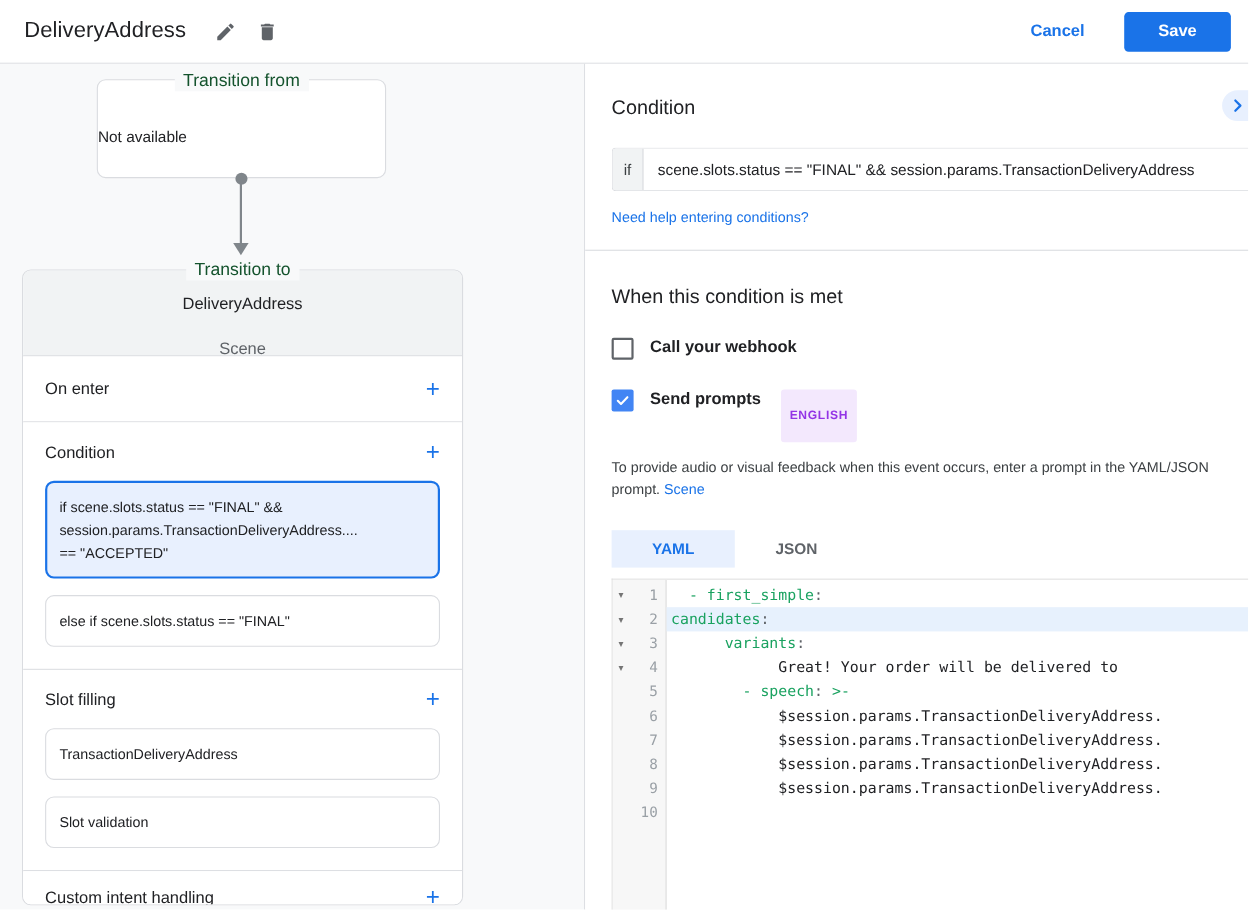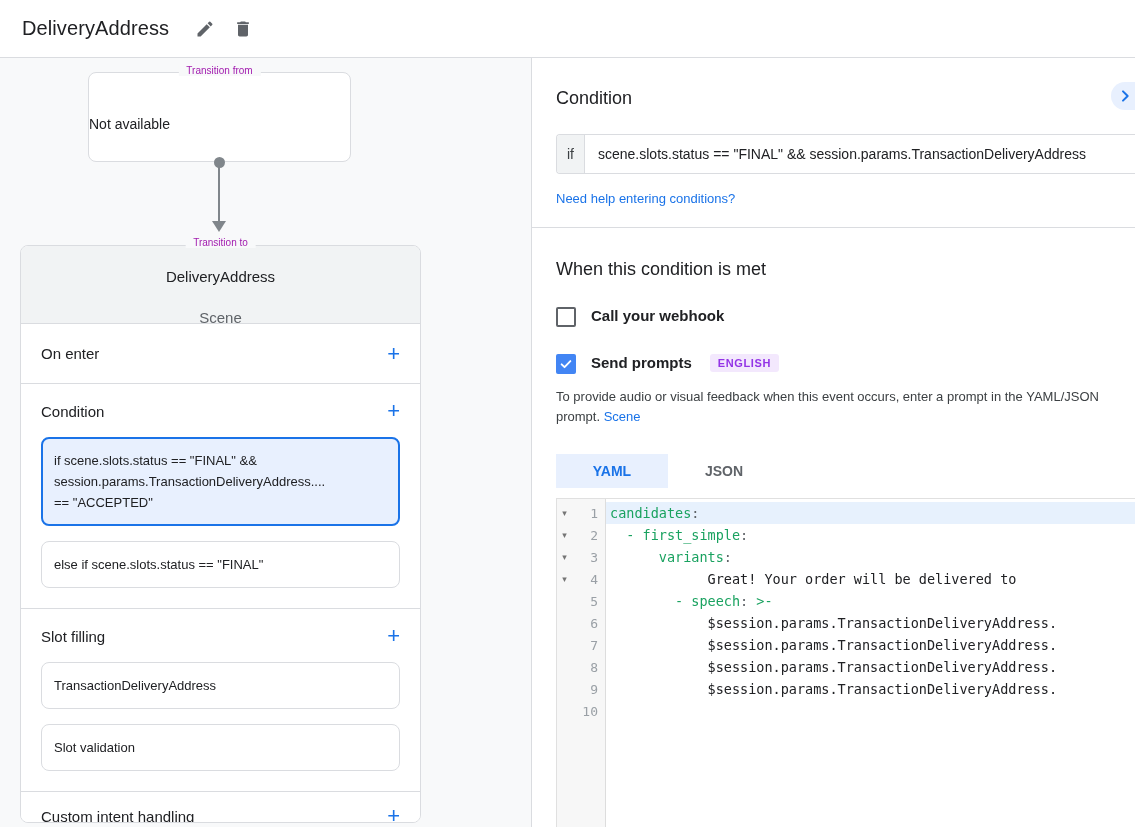--- a/index.html
+++ b/index.html
@@ -24,21 +24,21 @@
   
   .main { display:flex; height:769px; }
   .left-pane { width:532px; flex-shrink:0; background:#f8f9fa; border-right:1px solid #dadce0;
                position:relative; }
   .right-pane { flex:1; min-width:0; background:#fff; position:relative; padding-left:24px; }
 
   
   .tfrom-box { position:absolute; left:88px; top:14px; width:263px; height:90px; background:#fff;
                border:1px solid #dadce0; border-radius:8px; }
   .box-legend { position:absolute; top:-8px; left:50%; transform:translateX(-50%);
-                background:#f8f9fa; padding:0 8px; font-size:10px; color:#a21caf; white-space:nowrap; }
+                background:#f8f9fa; padding:0 8px; font-size:16px; color:#14532d; white-space:nowrap; }
   .tfrom-value { text-align:left; margin-top:43px; font-size:14px; color:#202124; }
   .connector-dot { position:absolute; left:214px; top:99px; width:11px; height:11px;
                    border-radius:50%; background:#80868b; }
   .connector-line { position:absolute; left:218px; top:108px; width:2px; height:56px; background:#80868b; }
   .connector-arrow { position:absolute; left:212px; top:163px; width:0; height:0;
                      border-left:7px solid transparent; border-right:7px solid transparent;
                      border-top:11px solid #80868b; }
 
   
   .scene-card { position:absolute; left:20px; top:187px; width:401px; height:578px; background:#fff;
@@ -76,21 +76,21 @@
   .help-row { display:block; margin-top:15px; }
   .divider { border:none; border-top:1px solid #dadce0; margin:20px 0 0 -24px; }
   .when-heading { margin-top:31px; }
   .check-row { display:flex; align-items:flex-start; margin-top:27px; cursor:pointer; }
   .checkbox { width:20px; height:20px; border:2px solid #5f6368; border-radius:2px;
               flex-shrink:0; cursor:pointer; }
   .checkbox.checked { border:none; background:#4285f4; display:flex; align-items:center;
                       justify-content:center; }
   .check-label { margin-left:15px; font-size:15px; font-weight:700; color:#202124; }
   .badge { margin-left:18px; background:#f3e8fd; color:#9334e6; font-size:11px; font-weight:700;
-           letter-spacing:.6px; padding:3px 8px; border-radius:3px; }
+           letter-spacing:.6px; padding:18px 8px; border-radius:3px; }
   .desc { margin-top:13px; font-size:13px; line-height:20px; color:#3c4043; }
   .desc .link { font-size:13px; }
 
   .tabs { display:flex; margin-top:27px; }
   .tab { width:112px; height:34px; display:flex; align-items:center; justify-content:center;
          font-size:14px; font-weight:600; color:#5f6368; cursor:pointer; }
   .tab.active { background:#e8f0fe; color:#1a73e8; }
 
   
   .editor { margin-top:10px; height:345px; border-top:1px solid #e0e0e0; border-bottom:1px solid #e0e0e0;
@@ -125,20 +125,24 @@
         </span>
       </button>
       <button class="icon-btn">
         <span style="display:flex">
           <svg width="20" height="20" viewBox="0 0 24 24">
               <path d="M6 19c0 1.1.9 2 2 2h8c1.1 0 2-.9 2-2V7H6v12zM19 4h-3.5l-1-1h-5l-1 1H5v2h14V4z"></path>
             </svg>
         </span>
       </button>
     </div>
+    <div class="hright">
+      <button class="text-btn">Cancel</button>
+      <button class="primary-btn">Save</button>
+    </div>
   </header>
 
   <div class="main">
 
     <aside class="left-pane">
 
       <div class="tfrom-box">
         <span class="box-legend">Transition from</span>
         <div class="tfrom-value">Not available</div>
       </div>
@@ -277,22 +281,22 @@
             <div class="grow">
               <span class="fold"></span>
               <span class="lnum">9</span>
             </div>
             <div class="grow">
               <span class="fold"></span>
               <span class="lnum">10</span>
             </div>
           </div>
         <div class="code" id="code">
+            <div class="crow"><span class="seg-t">  </span><span class="seg-k">- first_simple</span><span class="seg-p">:</span></div>
             <div class="crow hl"><span class="seg-k">candidates</span><span class="seg-p">:</span></div>
-            <div class="crow"><span class="seg-t">  </span><span class="seg-k">- first_simple</span><span class="seg-p">:</span></div>
             <div class="crow"><span class="seg-t">      </span><span class="seg-k">variants</span><span class="seg-p">:</span></div>
             <div class="crow"><span class="seg-t">            Great! Your order will be delivered to</span></div>
             <div class="crow"><span class="seg-t">        </span><span class="seg-k">- speech</span><span class="seg-p">:</span><span class="seg-k"> &gt;-</span></div>
             <div class="crow"><span class="seg-t">            $session.params.TransactionDeliveryAddress.</span></div>
             <div class="crow"><span class="seg-t">            $session.params.TransactionDeliveryAddress.</span></div>
             <div class="crow"><span class="seg-t">            $session.params.TransactionDeliveryAddress.</span></div>
             <div class="crow"><span class="seg-t">            $session.params.TransactionDeliveryAddress.</span></div>
             <div class="crow"></div>
           </div>
       </div>

